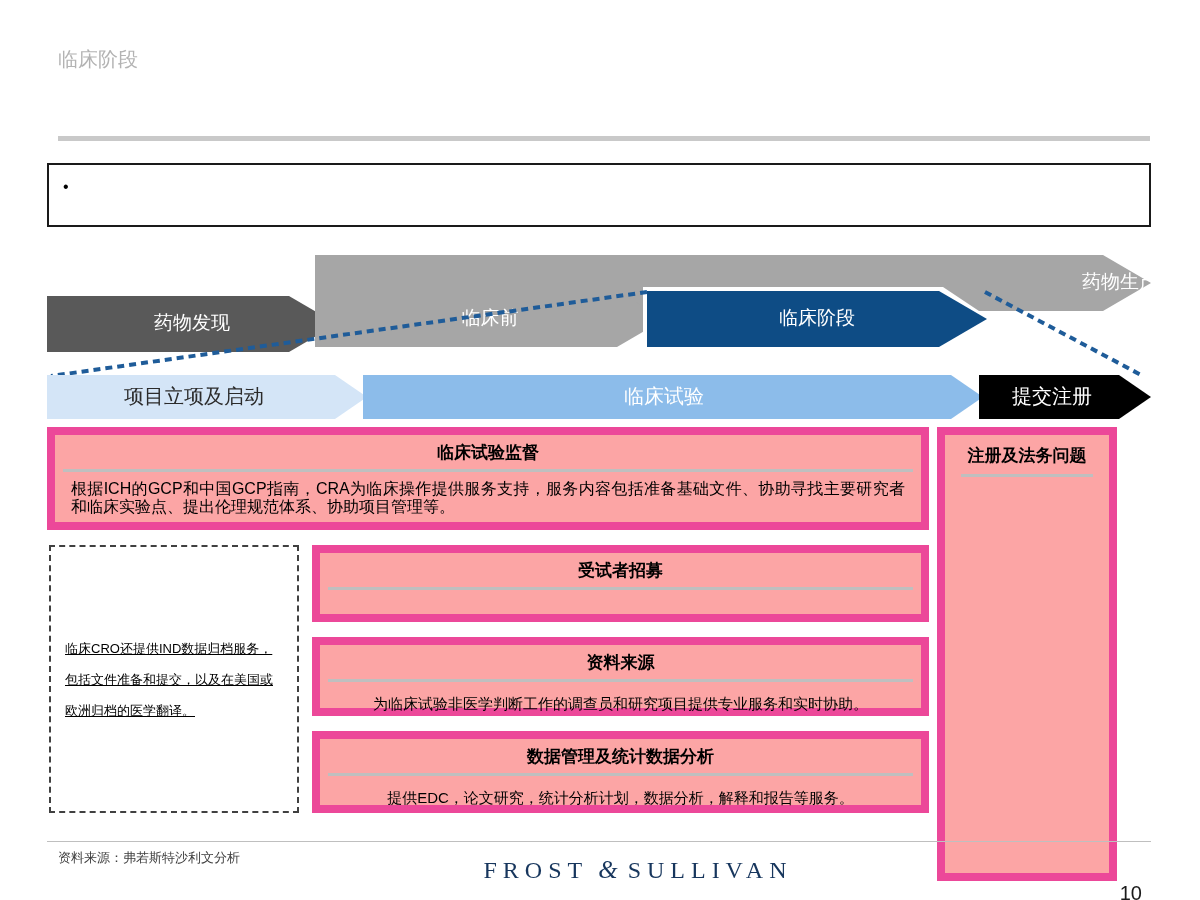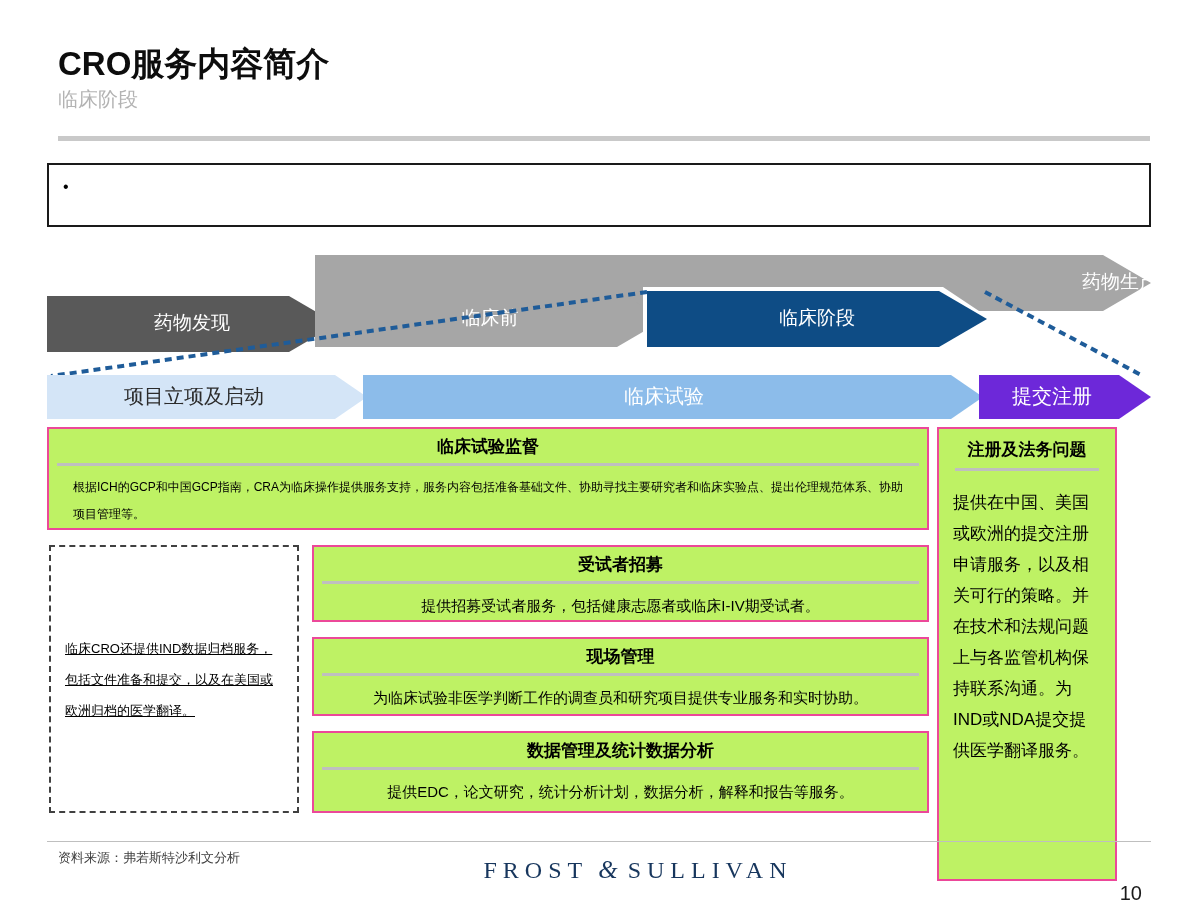--- a/index.html
+++ b/index.html
@@ -171,32 +171,32 @@
   #arrow-trial {
     left: 316px; width: 620px;
     background: #8cbcea;
     color: #ffffff;
     font-size: 20px;
     clip-path: polygon(0 0, 588px 0, 620px 22px, 588px 44px, 0 44px);
   }
   #arrow-trial span { padding-right: 26px; margin-left: 8px; }
   #arrow-submission {
     left: 932px; width: 172px;
-    background: #6d28d9;
+    background: #000000;
     color: #ffffff;
     font-size: 20px;
     clip-path: polygon(0 0, 140px 0, 172px 22px, 140px 44px, 0 44px);
   }
   #arrow-submission span { padding-right: 26px; }
 
   
   .card {
     position: absolute;
-    border: 2px solid #ec4899;
-    background: #bef264;
+    border: 8px solid #ec4899;
+    background: #fca5a5;
     box-sizing: border-box;
   }
   .card-title {
     text-align: center;
     font-weight: bold;
     font-size: 17px;
     color: #000000;
     padding: 7px 6px 5px 6px;
     line-height: 22px;
   }
@@ -207,21 +207,21 @@
   }
   .card-body {
     font-size: 15px;
     line-height: 25px;
     color: #000000;
     padding: 9px 14px 8px 14px;
   }
   .card-body.center { text-align: center; }
 
   #card-supervision { left: 47px; top: 427px; width: 882px; height: 103px; }
-  #card-supervision .card-body { font-size: 12px; line-height: 27px; text-align: justify; padding: 8px 24px; }
+  #card-supervision .card-body { font-size: 16px; line-height: 18px; text-align: justify; padding: 8px 16px; }
 
   #card-recruitment { left: 312px; top: 545px; width: 617px; height: 77px; }
   #card-site        { left: 312px; top: 637px; width: 617px; height: 79px; }
   #card-data        { left: 312px; top: 731px; width: 617px; height: 82px; }
 
   #card-regulatory { left: 937px; top: 427px; width: 180px; height: 454px; }
   #card-regulatory .card-title { font-size: 17px; padding-top: 10px; }
   #card-regulatory .card-rule { margin: 2px 16px 0 16px; }
   #card-regulatory .card-body {
     font-size: 17px; line-height: 31px; padding: 16px 14px 0 14px; text-align: left;
@@ -280,21 +280,20 @@
     position: absolute;
     right: 58px; top: 882px;
     font-size: 20px;
     color: #1a1a1a;
   }
 </style>
 </head>
 <body>
 
 <div id="slide-header">
-  <div id="slide-title">CRO服务内容简介</div>
   <div id="slide-subtitle">临床阶段</div>
 </div>
 <div id="header-rule"></div>
 
 <div id="bullet-box">
   <div id="bullet-row">
     <div id="bullet-dot">•</div>
   </div>
 </div>
 
@@ -334,39 +333,37 @@
 
 <div class="card" id="card-supervision">
   <div class="card-title">临床试验监督</div>
   <div class="card-rule"></div>
   <div class="card-body">根据ICH的GCP和中国GCP指南，CRA为临床操作提供服务支持，服务内容包括准备基础文件、协助寻找主要研究者和临床实验点、提出伦理规范体系、协助项目管理等。</div>
 </div>
 
 <div class="card" id="card-recruitment">
   <div class="card-title">受试者招募</div>
   <div class="card-rule"></div>
-  <div class="card-body center">提供招募受试者服务，包括健康志愿者或临床I-IV期受试者。</div>
 </div>
 
 <div class="card" id="card-site">
-  <div class="card-title">现场管理</div>
+  <div class="card-title">资料来源</div>
   <div class="card-rule"></div>
   <div class="card-body center">为临床试验非医学判断工作的调查员和研究项目提供专业服务和实时协助。</div>
 </div>
 
 <div class="card" id="card-data">
   <div class="card-title">数据管理及统计数据分析</div>
   <div class="card-rule"></div>
   <div class="card-body center">提供EDC，论文研究，统计分析计划，数据分析，解释和报告等服务。</div>
 </div>
 
 <div class="card" id="card-regulatory">
   <div class="card-title">注册及法务问题</div>
   <div class="card-rule"></div>
-  <div class="card-body">提供在中国、美国或欧洲的提交注册申请服务，以及相关可行的策略。并在技术和法规问题上与各监管机构保持联系沟通。为IND或NDA提交提供医学翻译服务。</div>
 </div>
 
 <div id="card-ind">
   <div id="card-ind-text">临床CRO还提供IND数据归档服务，包括文件准备和提交，以及在美国或欧洲归档的医学翻译。</div>
 </div>
 
 <div id="footer-rule"></div>
 <div id="footer-source">资料来源：弗若斯特沙利文分析</div>
 <div id="footer-logo"><span>FROST</span><span class="amp">&amp;</span><span>SULLIVAN</span></div>
 <div id="page-number">10</div>

